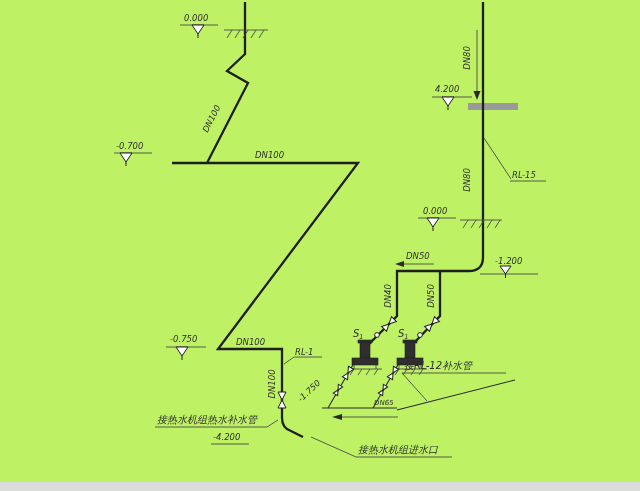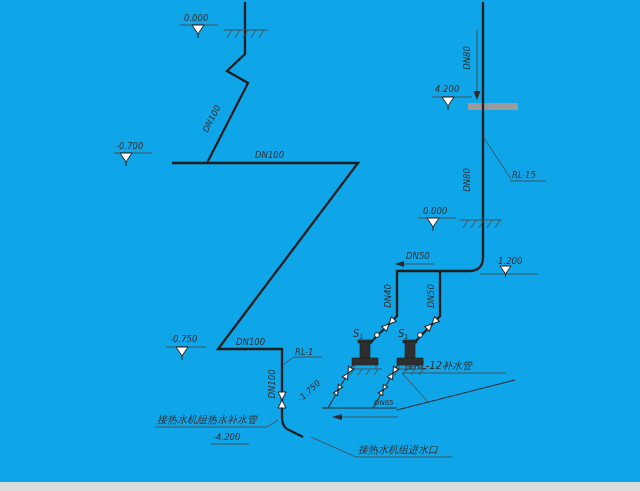--- a/index.html
+++ b/index.html
@@ -1,16 +1,16 @@
 <!DOCTYPE html>
 <html><head>
 <meta charset="utf-8">
 <style>
   html,body{margin:0;padding:0;background:#fff;}
-  .stage{position:relative;width:640px;height:491px;background:#0ea5e9;overflow:hidden;
+  .stage{position:relative;width:640px;height:491px;background:#bef264;overflow:hidden;
          font-family:"DejaVu Sans",sans-serif;text-decoration:underline;}
   svg{position:absolute;left:0;top:0;}
   svg text{font-family:"DejaVu Sans",sans-serif;font-style:italic;fill:#2e2e2e;}
   .lbl{font-size:8.5px;}
   .note{font-size:10px;}
   .tiny{font-size:7px;}
   .tag{font-size:10px;}
   .sub{font-size:6.5px;}
   .pipe{stroke:#1f1f1f;stroke-width:2.3;fill:none;stroke-linejoin:miter;}
   .thin{stroke:#4a4a4a;stroke-width:0.9;fill:none;}

